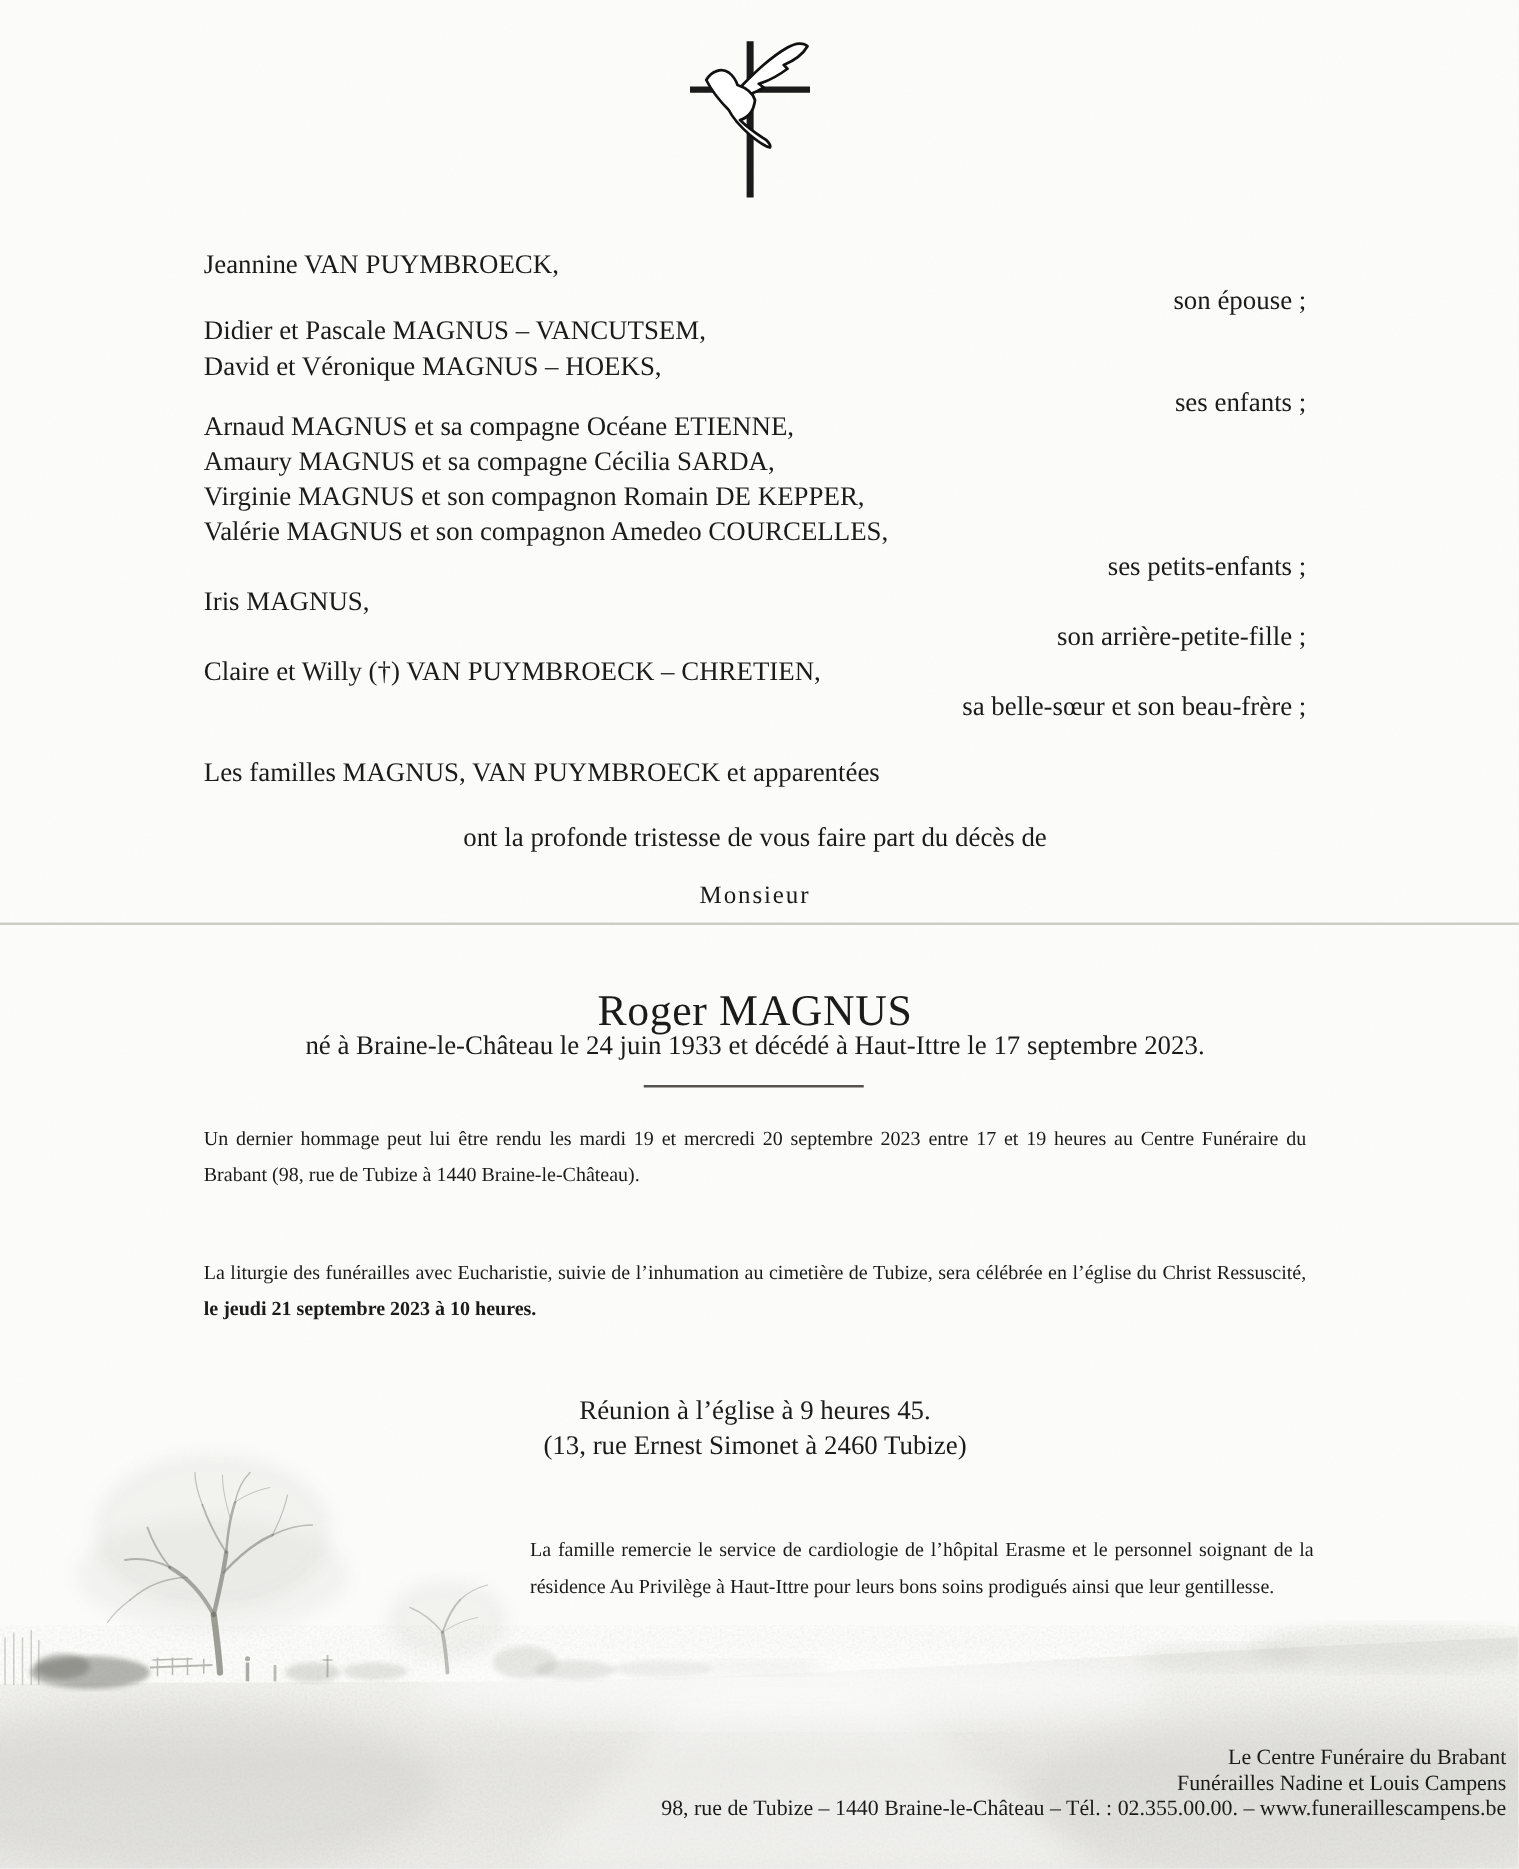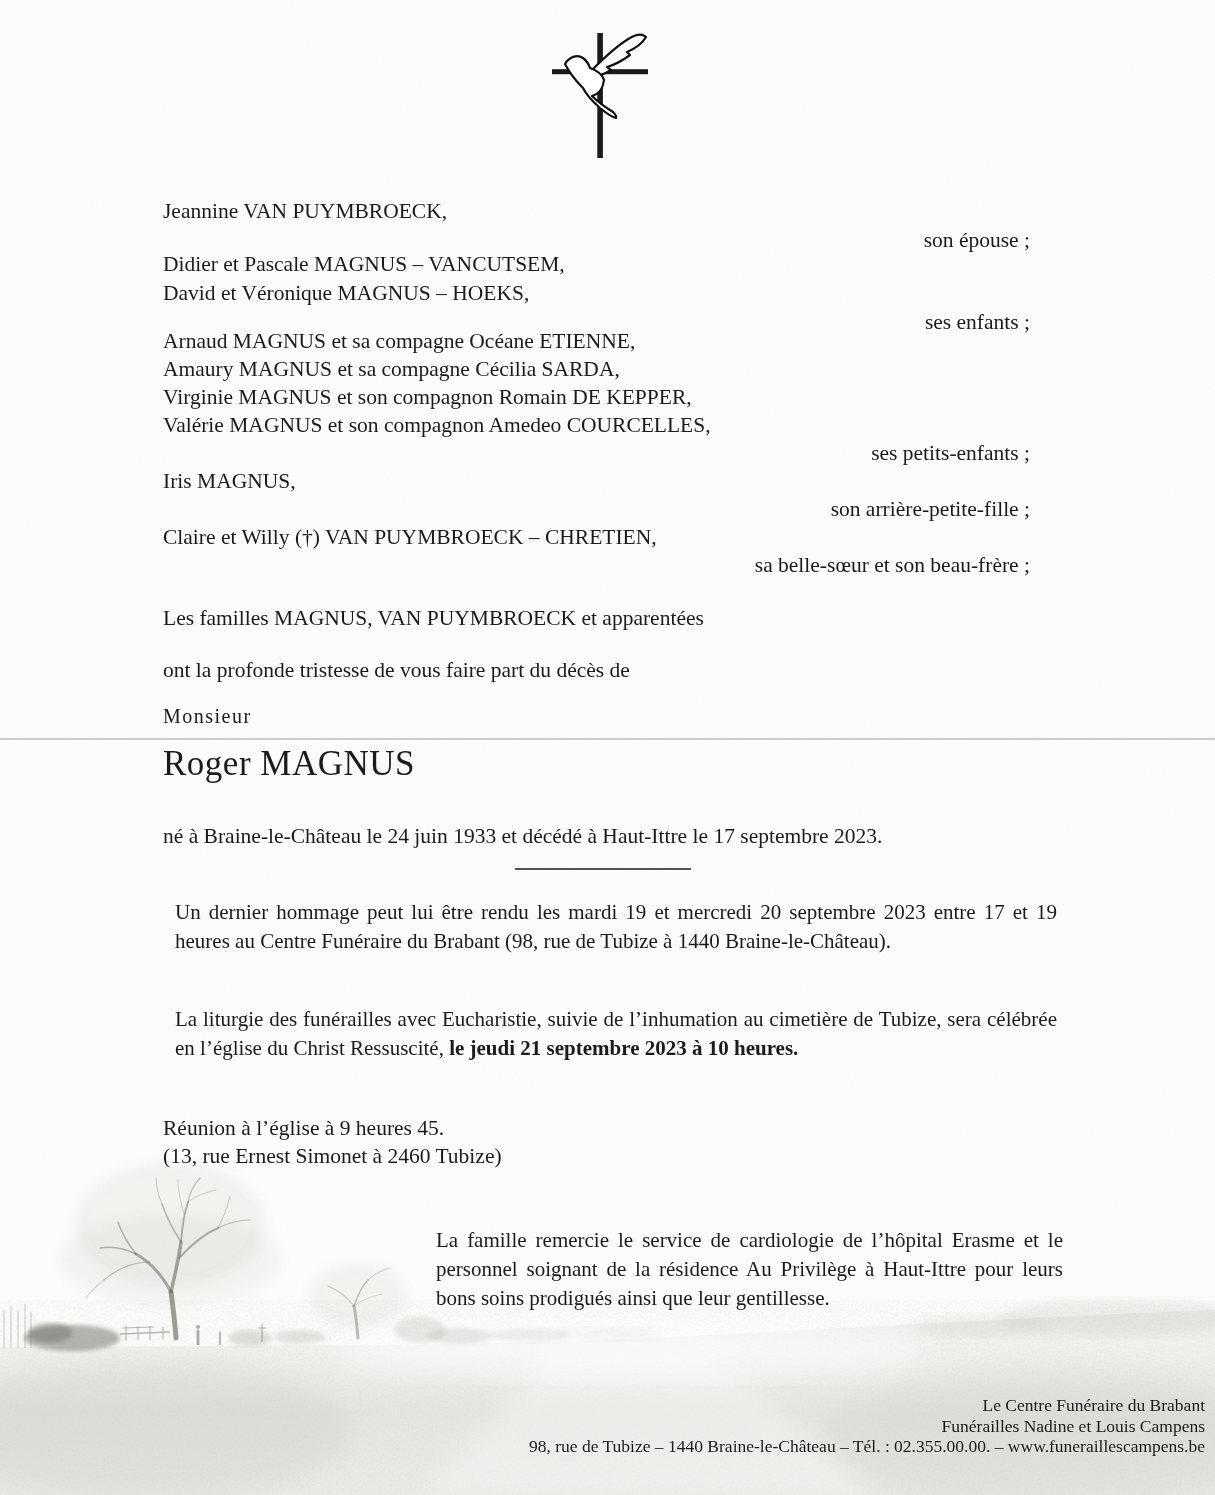--- a/index.html
+++ b/index.html
@@ -7,26 +7,26 @@
     position:relative;width:1215px;height:1495px;background:#fcfcfa;
     overflow:hidden;font-family:"Liberation Serif","DejaVu Serif",serif;color:#1b1b1b;padding-left:12px;
   }
   .pagegrain{position:absolute;left:0;top:0;z-index:0;opacity:.05;pointer-events:none;}
   .seam{position:absolute;left:0;top:738px;width:100%;height:1.5px;background:#cdcdc8;z-index:1;}
   .cross-svg{position:absolute;left:535px;top:25px;z-index:2;}
   .landscape{position:absolute;left:0;top:1130px;z-index:1;}
   .content{position:absolute;left:163px;top:0;width:882px;height:100%;z-index:3;}
   .line{position:absolute;font-size:21.5px;line-height:28px;white-space:nowrap;}
   .l-left{left:0;}
-  .l-right{right:15px;text-align:right;}
-  .l-center{left:0;width:100%;text-align:left;white-space:normal;}
+  .l-right{right:0;text-align:right;}
+  .l-center{left:0;width:100%;text-align:center;white-space:normal;}
   .title{font-size:20px;letter-spacing:1.5px;}
-  .name{font-size:35px;letter-spacing:.5px;}
+  .name{font-size:35px;letter-spacing:.5px;margin-top:45px;}
   .bold{font-weight:normal;}
-  .para{position:absolute;left:0;width:882px;font-size:21px;line-height:28.5px;text-align:justify;margin-left:12px;}
+  .para{position:absolute;left:0;width:882px;font-size:16px;line-height:28.5px;text-align:justify;}
   .thanks{left:261px;width:627px;line-height:29px;}
   .rule{position:absolute;left:352px;top:868px;width:176px;height:1.5px;background:#55534f;}
   .footer{position:absolute;left:0;top:1395px;width:1205px;text-align:right;z-index:3;
           font-size:17.5px;line-height:20.5px;}
 </style>
 </head>
 <body>
 
 <div class="page">
 

